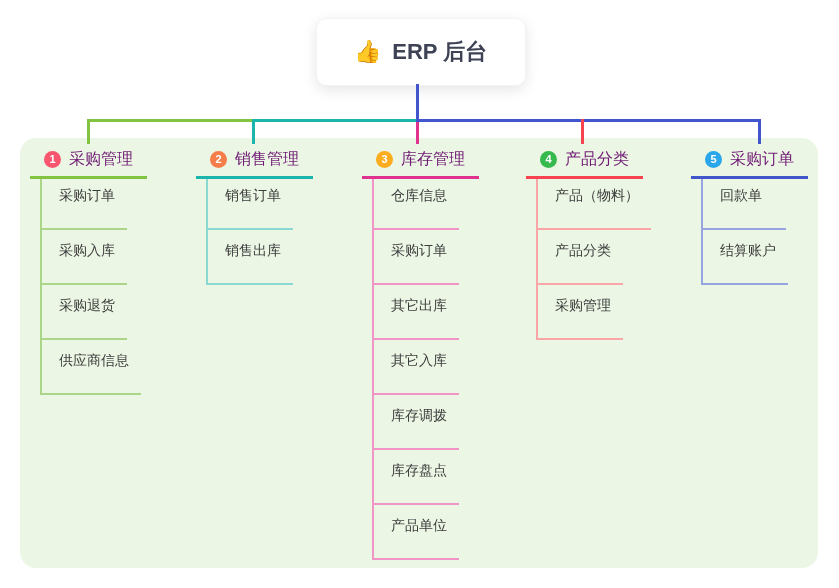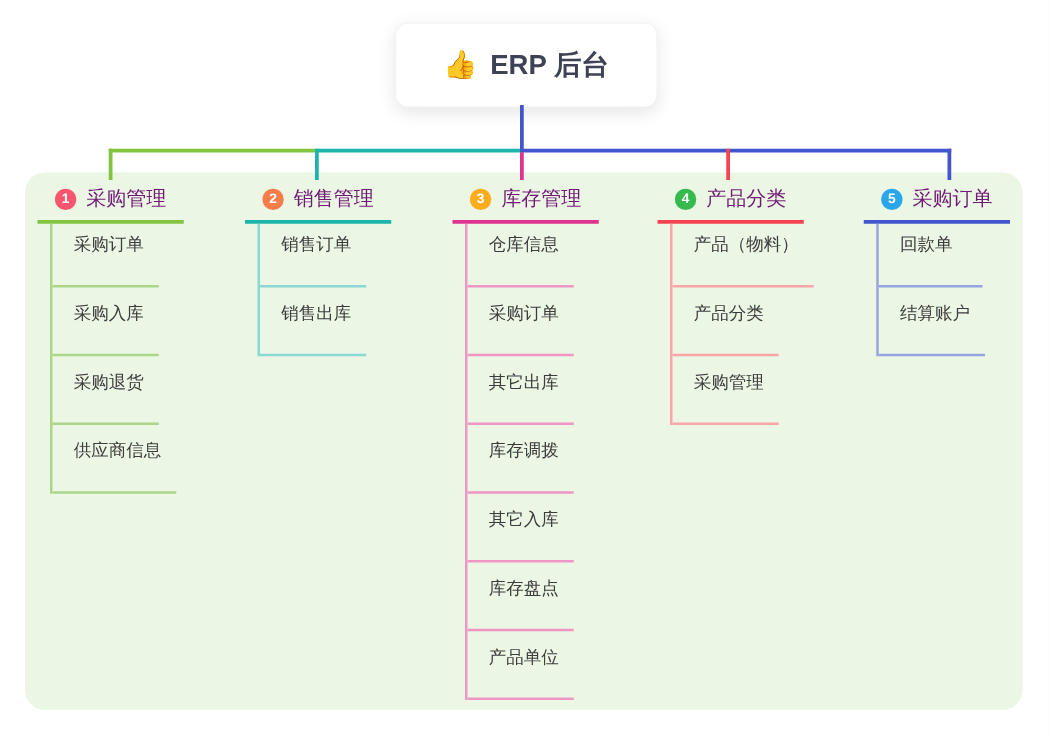--- a/index.html
+++ b/index.html
@@ -104,22 +104,22 @@
 
 <div class="branch b3" style="--c: #e0338f; --sub: #f095c5; --badge: #fcac1c;">
   <div class="branch-header">
     <span class="badge">3</span>
     <span class="branch-title">库存管理</span>
   </div>
   <div class="branch-items">
       <div class="branch-item">仓库信息</div>
       <div class="branch-item">采购订单</div>
       <div class="branch-item">其它出库</div>
+      <div class="branch-item">其它入库</div>
       <div class="branch-item">库存调拨</div>
-      <div class="branch-item">其它入库</div>
       <div class="branch-item">库存盘点</div>
       <div class="branch-item">产品单位</div>
     </div>
 </div>
 
 <div class="branch b4" style="--c: #f5434f; --sub: #faa6a9; --badge: #36b94d;">
   <div class="branch-header">
     <span class="badge">4</span>
     <span class="branch-title">产品分类</span>
   </div>

